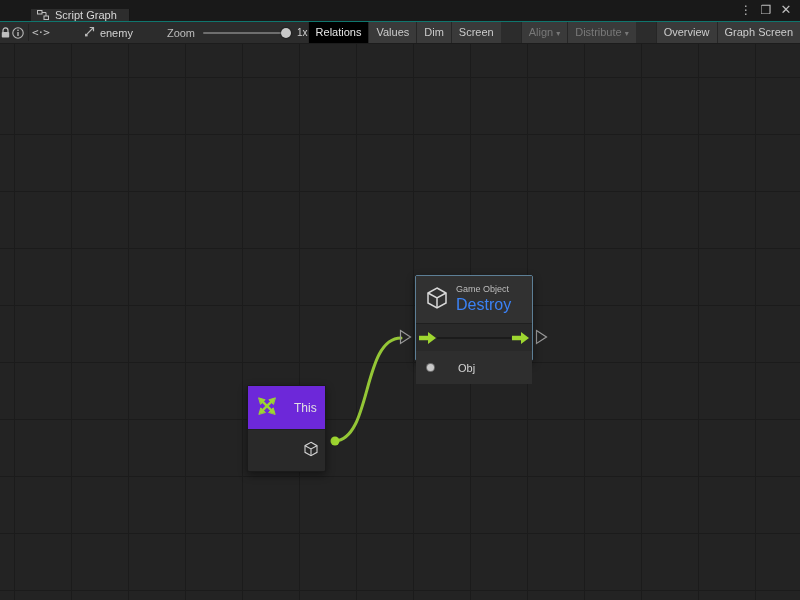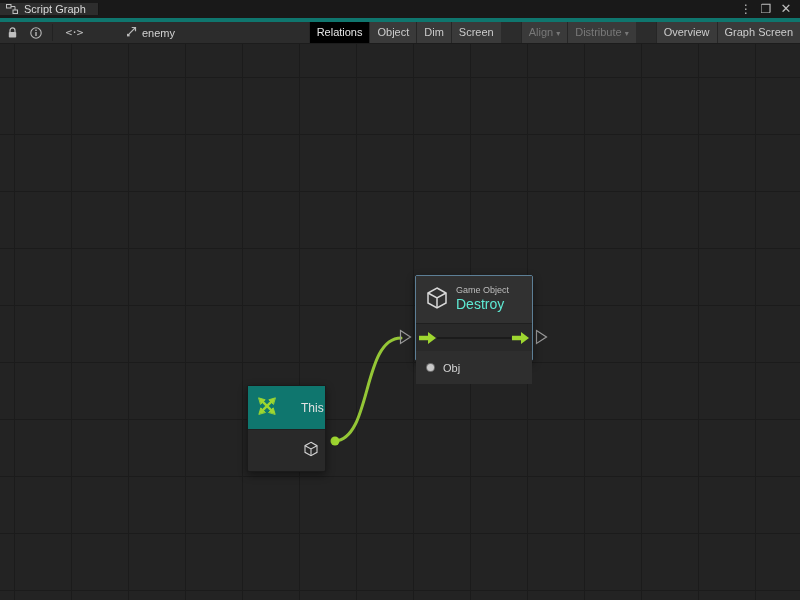--- a/index.html
+++ b/index.html
@@ -1,21 +1,21 @@
 <!DOCTYPE html>
 <html><head>
 <meta charset="utf-8">
 <style>
   html,body{margin:0;padding:0;width:800px;height:600px;overflow:hidden;
     font-family:"Liberation Sans","DejaVu Sans",sans-serif;background:#232323;-webkit-font-smoothing:antialiased;}
   .window{position:absolute;inset:0;}
 
   
   .titlebar{position:absolute;top:0;left:0;right:0;height:22px;background:#191919;
-    display:flex;align-items:center;border-bottom:4px solid #0f766e;box-sizing:border-box;}
+    display:flex;align-items:flex-end;border-bottom:1px solid #0f766e;box-sizing:border-box;padding-left:31px;}
   .tab{display:flex;align-items:center;gap:6px;padding:0 12px 0 6px;background:#2d2d2d;
     color:#d8d8d8;font-size:11px;border-right:1px solid #151515;}
   .tab-icon{display:flex;align-items:center;}
   .win-controls{margin-left:auto;display:flex;align-items:center;gap:4px;padding-right:6px;color:#bdbdbd;}
   .win-controls span{width:16px;text-align:center;font-size:12px;cursor:default;line-height:22px;}
   .win-controls .close{font-size:13px;}
 
   
   .toolbar{position:absolute;top:22px;left:0;right:0;height:22px;background:#2c2c2c;
     border-bottom:1px solid #1c1c1c;display:flex;align-items:stretch;box-sizing:border-box;font-size:11px;color:#c8c8c8;}
@@ -47,34 +47,34 @@
       linear-gradient(to bottom,#1b1b1b 1px,transparent 1px);
     background-size:57px 57px;
     background-position:14px 33px;}
   .wires{position:absolute;inset:0;pointer-events:none;}
 
   .node{position:absolute;box-sizing:border-box;border-radius:2px;
     box-shadow:0 3px 9px rgba(0,0,0,.45);}
 
   
   .node-this{left:247px;top:341px;width:79px;height:87px;border:1px solid #1a1a1a;background:#292929;}
-  .this-header{height:43px;background:#0f766e;display:flex;align-items:center;gap:23px;padding:0 8px;box-sizing:border-box;}
+  .this-header{height:43px;background:#6d28d9;display:flex;align-items:center;gap:16px;padding:0 8px;box-sizing:border-box;}
   .this-header .lbl{color:#e2e2e2;font-size:12px;}
   .this-body{height:42px;border-top:1px solid #212121;display:flex;align-items:center;justify-content:flex-end;padding-right:6px;box-sizing:border-box;}
 
   
   .node-destroy{left:415px;top:231px;width:118px;height:86px;border:1px solid #5d7f96;background:#292929;}
   .destroy-header{height:47px;background:#313131;display:flex;align-items:center;gap:7px;padding:0 9px;box-sizing:border-box;}
   .destroy-titles{display:flex;flex-direction:column;line-height:1.25;}
   .destroy-titles .type{font-size:9px;color:#bdbdbd;}
-  .destroy-titles .name{font-size:14px;color:#5eead4;}
+  .destroy-titles .name{font-size:16px;color:#3b82f6;}
   .flow-row{height:28px;border-top:1px solid #1f1f1f;background:#292929;
     display:flex;align-items:center;padding:0 3px;box-sizing:border-box;}
   .flow-line{flex:1;height:2px;background:#1b1b1b;margin:0 1px;}
-  .port-row{height:33px;background:#2e2e2e;display:flex;align-items:center;gap:9px;padding-left:11px;box-sizing:border-box;}
+  .port-row{height:33px;background:#2e2e2e;display:flex;align-items:center;gap:24px;padding-left:11px;box-sizing:border-box;}
   .port-dot{width:7px;height:7px;border-radius:50%;background:#c9c9c9;box-shadow:0 0 0 1px #6f6f6f;}
   .port-row .lbl{font-size:11px;color:#d4d4d4;}
 </style>
 </head>
 <body>
 
 <div class="window">
 
   <div class="titlebar">
     <div class="tab">
@@ -115,27 +115,35 @@
       <span>
         <svg width="12" height="12" viewBox="0 0 12 12">
           <path d="M10.5 1.5 L4.2 7.8" stroke="#b9b9b9" stroke-width="1.2" fill="none"></path>
           <path d="M6.7 1.5 H10.5 V5.3" stroke="#b9b9b9" stroke-width="1.2" fill="none"></path>
           <rect x="2" y="7.8" width="2.6" height="2.6" fill="#b9b9b9"></rect>
         </svg>
       </span>
       <span class="name">enemy</span>
     </div>
 
+    <div class="zoom-wrap">
+      <span class="zoom-label">Zoom</span>
+      <div class="slider">
+        <div class="track"></div>
+        <div class="handle"></div>
+      </div>
+      <span class="zoom-value">1x</span>
+    </div>
 
     <div class="tb-buttons">
       <div class="tb-btn active">
         <span>Relations</span>
       </div>
       <div class="tb-btn">
-        <span>Object</span>
+        <span>Values</span>
       </div>
       <div class="tb-btn">
         <span>Dim</span>
       </div>
       <div class="tb-btn">
         <span>Screen</span>
       </div>
       <div class="tb-btn disabled grp">
         <span>Align</span>
         <span class="caret">▾</span>

